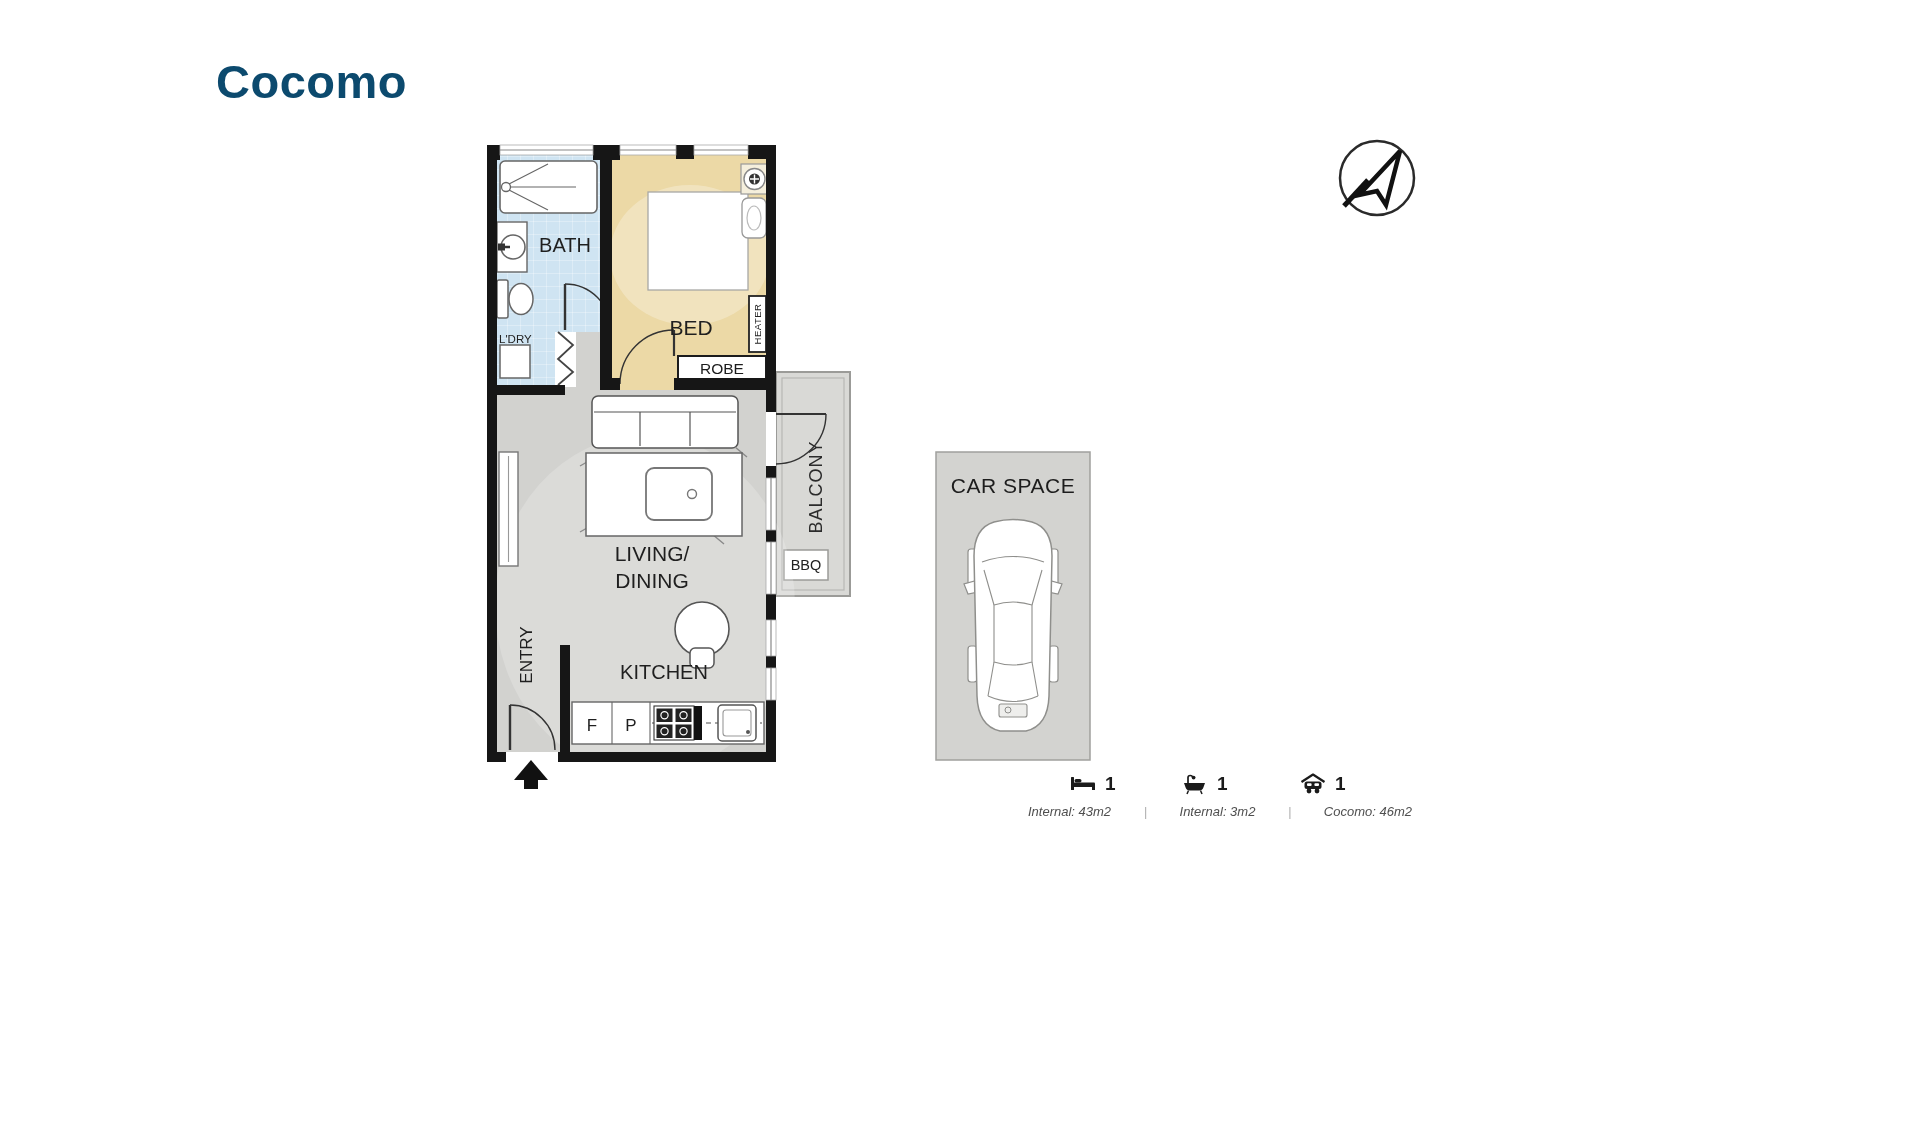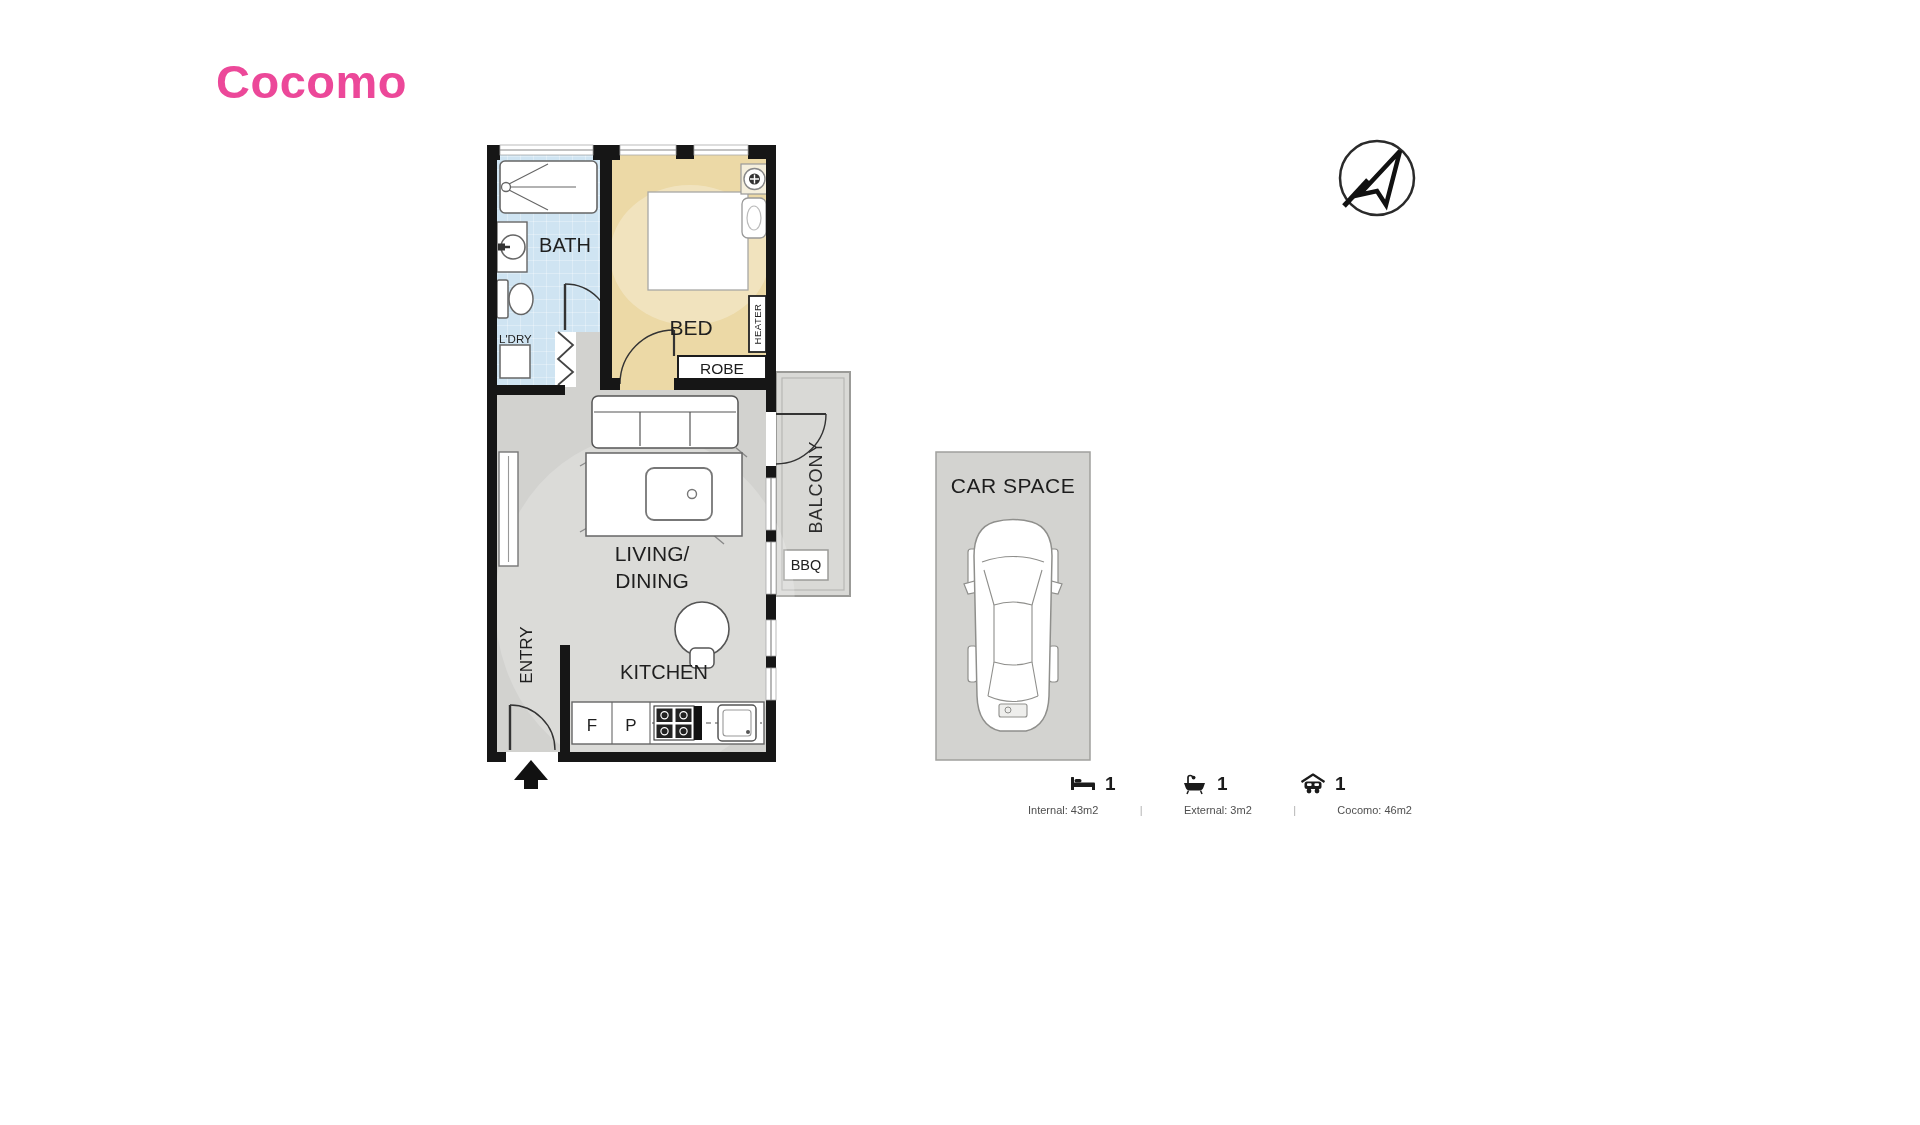--- a/index.html
+++ b/index.html
@@ -1,26 +1,26 @@
 <!DOCTYPE html>
 <html><head>
 <meta charset="utf-8">
 <style>
   html,body{margin:0;padding:0;background:#ffffff;}
   body{width:1920px;height:1125px;position:relative;overflow:hidden;
        font-family:"Liberation Sans", sans-serif;}
   .title{position:absolute;left:216px;top:54px;font-size:47px;font-weight:bold;
-         color:#ec4899;letter-spacing:0.5px;}
+         color:#0c4a6e;letter-spacing:0.5px;}
   #plan-svg{position:absolute;left:470px;top:130px;}
   .legend-icons{position:absolute;top:772px;left:1040px;width:330px;height:30px;}
   .legend-group{position:absolute;top:0;display:flex;align-items:center;gap:9px;}
   .legend-group .num{font-size:19px;font-weight:bold;color:#1b1b1b;line-height:24px;}
   .legend-areas{position:absolute;left:1028px;top:804px;width:384px;display:flex;
-                justify-content:space-between;align-items:baseline;font-size:11px;
-                color:#4f4f4f;}
+                justify-content:space-between;align-items:baseline;font-size:13px;
+                color:#4f4f4f;font-style:italic;}
   .legend-areas .sep{color:#b0b0b0;}
   svg text{font-family:"Liberation Sans", sans-serif;}
 </style>
 </head>
 <body>
 
 <div class="title">Cocomo</div>
 
 <svg id="plan-svg" width="970" height="700" viewBox="470 130 970 700" xmlns="http://www.w3.org/2000/svg">
   <defs>
@@ -283,16 +283,16 @@
       <rect x="7" y="10.3" width="4.6" height="2.6" rx="1" fill="#fff"></rect>
       <rect x="14.4" y="10.3" width="4.6" height="2.6" rx="1" fill="#fff"></rect>
     </svg>
     <span class="num">1</span>
   </div>
 </div>
 
 <div class="legend-areas">
   <span>Internal: 43m2</span>
   <span class="sep">|</span>
-  <span>External: 3m2</span>
+  <span>Internal: 3m2</span>
   <span class="sep">|</span>
   <span>Cocomo: 46m2</span>
 </div>
 
 </body></html>

